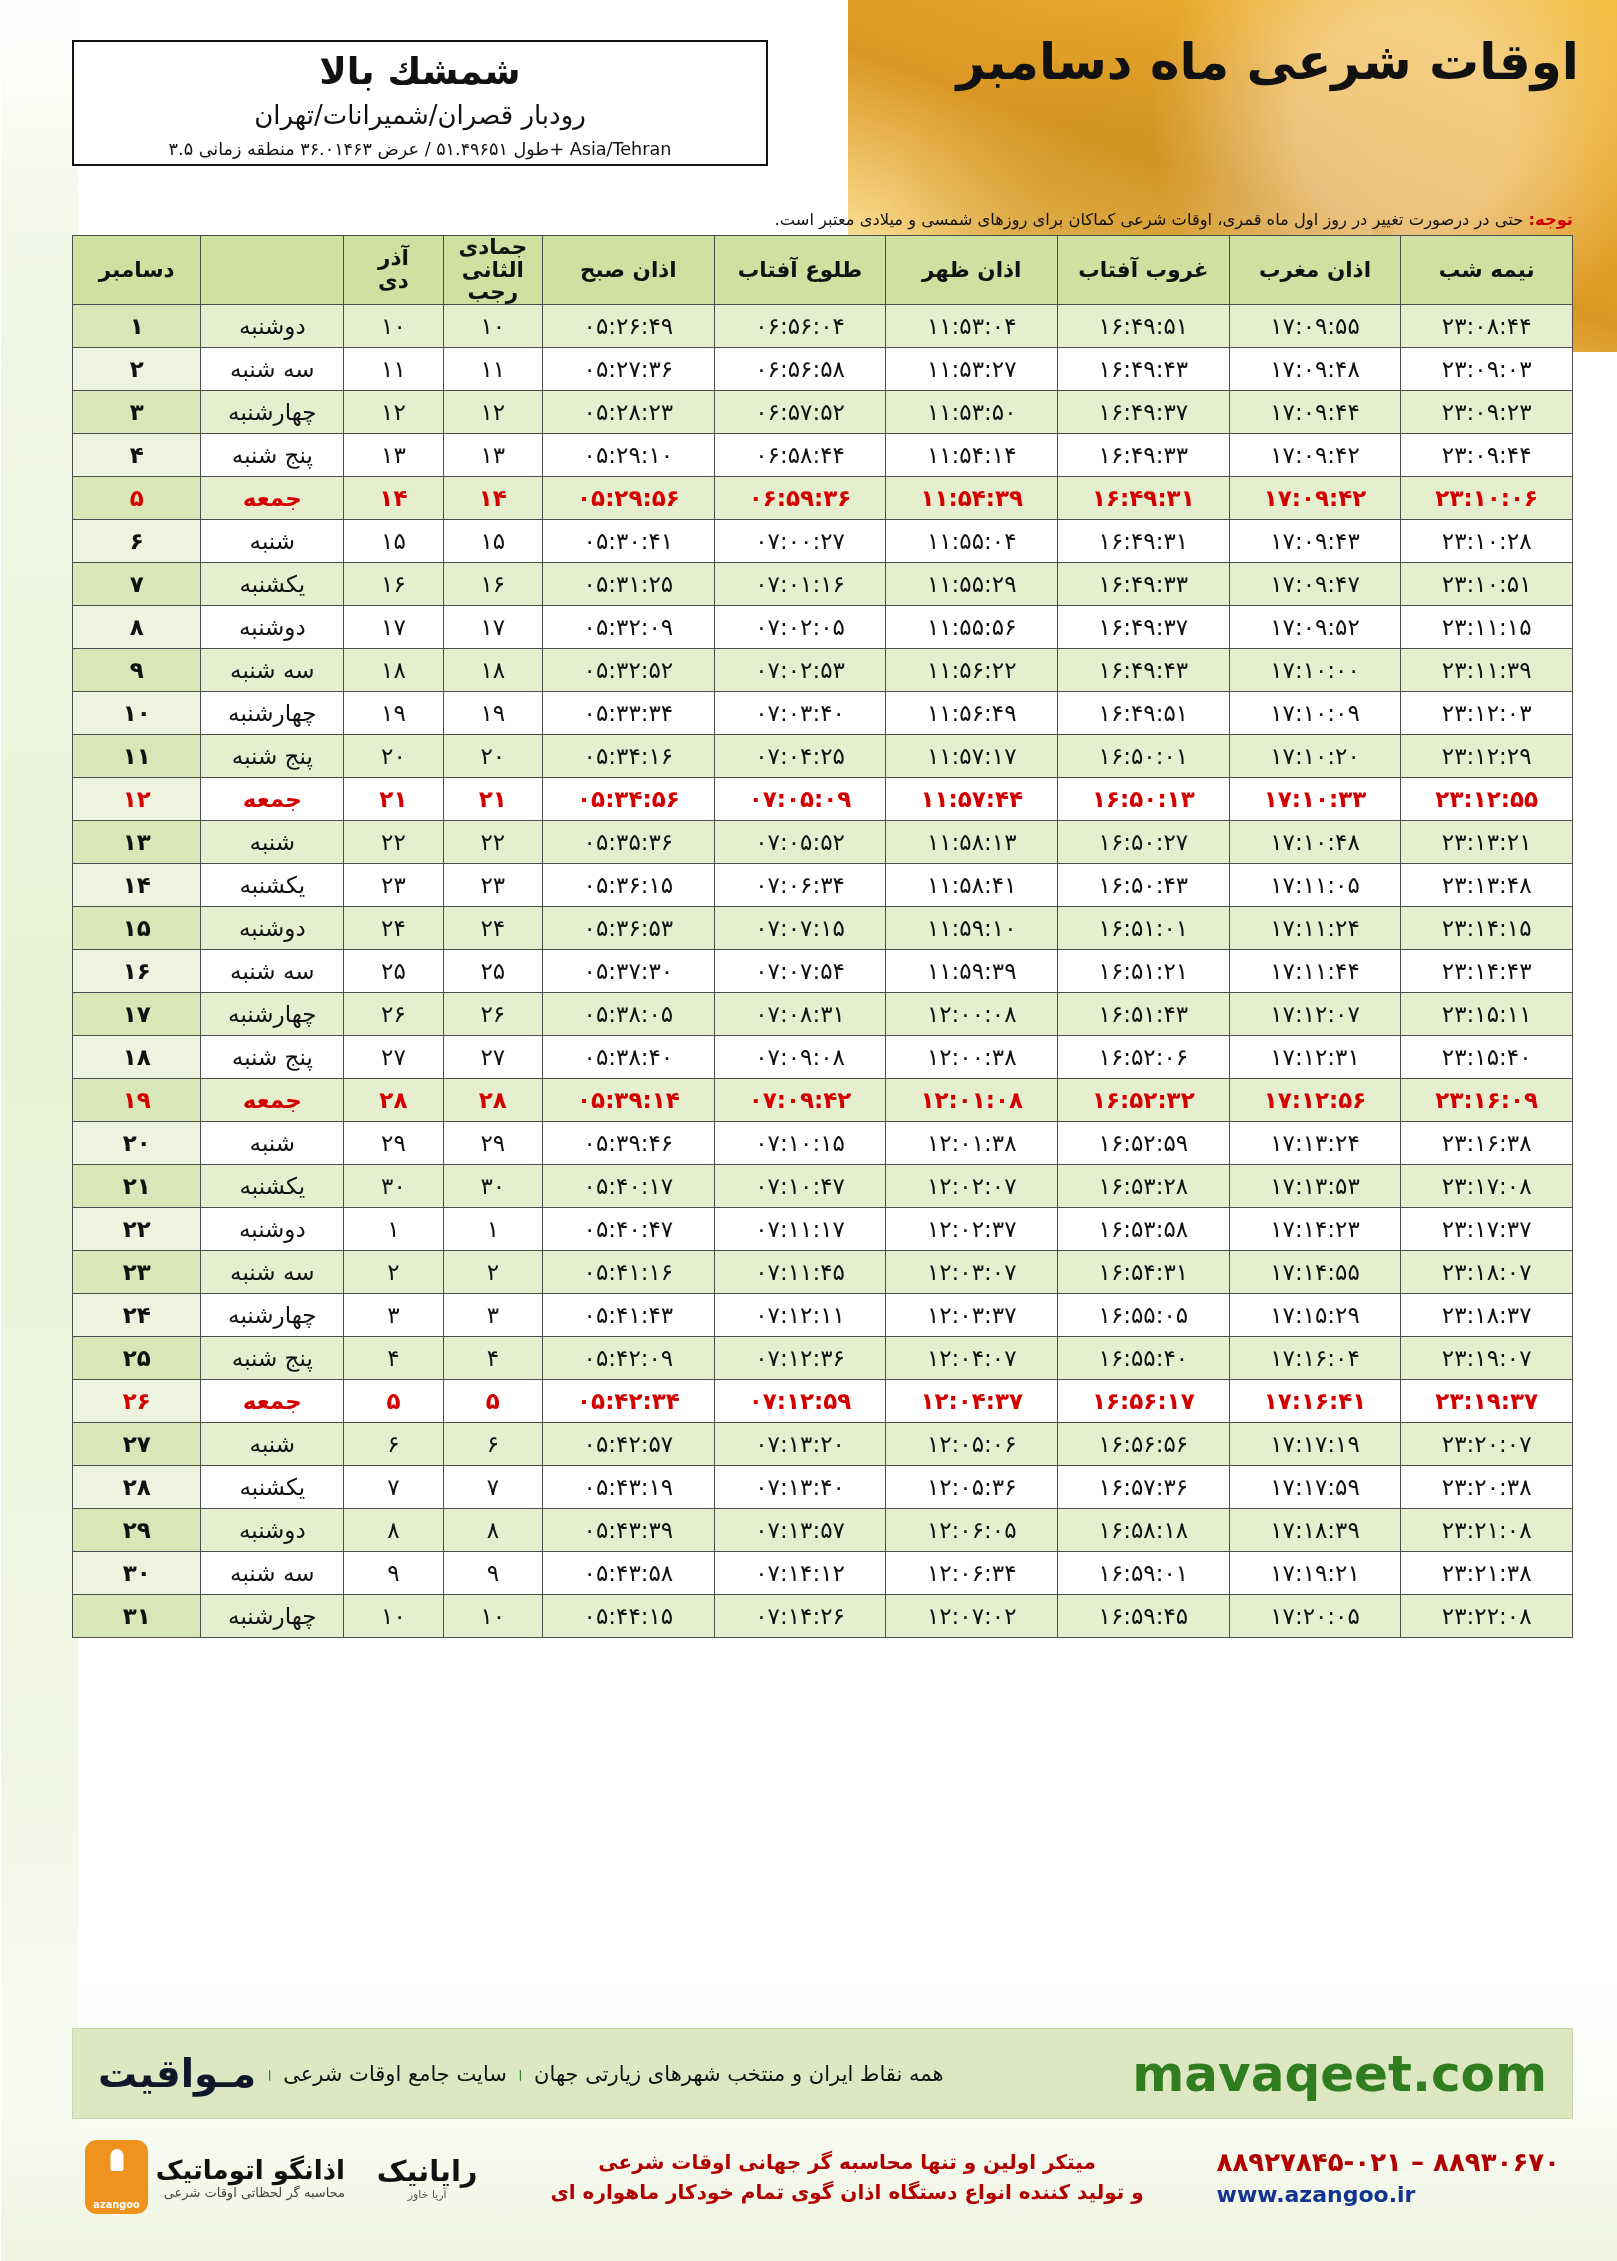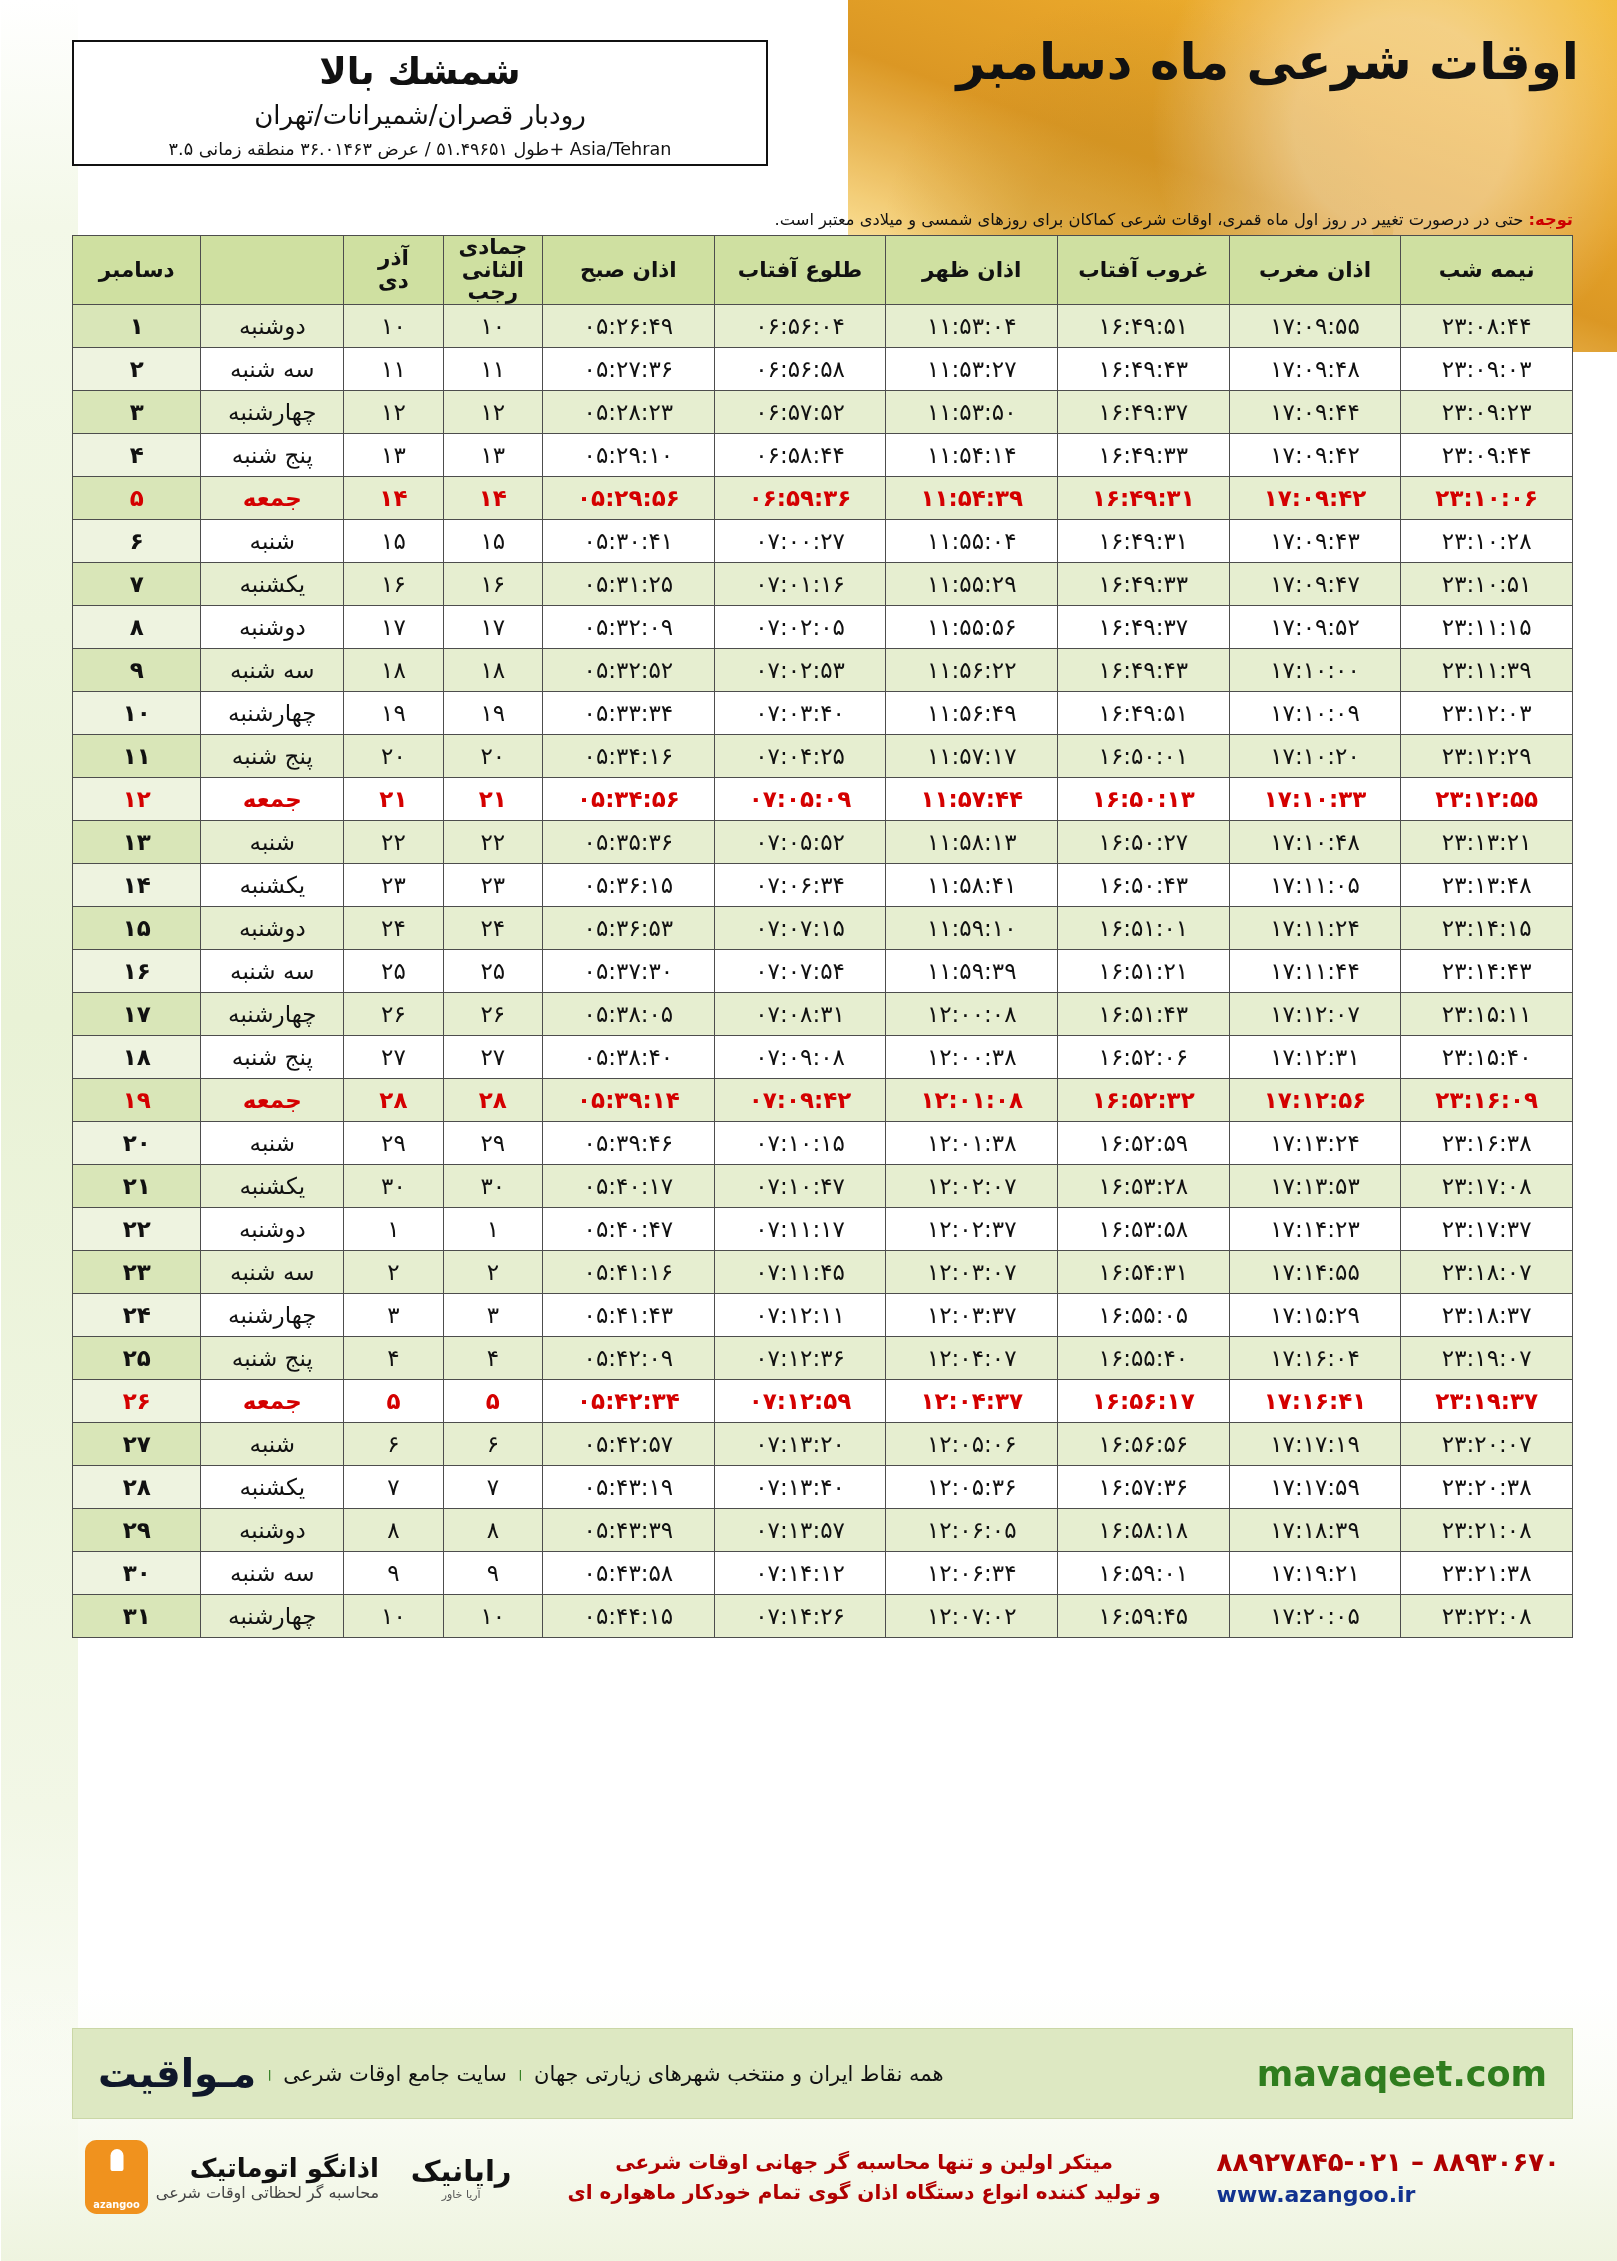--- a/index.html
+++ b/index.html
@@ -86,40 +86,40 @@
   
   .footer-band{
     position:absolute;left:72px;top:2028px;width:1501px;height:91px;background:#dde8c2;
     border:1.3px solid #cad7a6;display:flex;align-items:center;justify-content:space-between;
     padding:0 25px;box-sizing:border-box;
   }
   .fb-right{display:flex;align-items:center;gap:11.7px;direction:rtl;}
   .fb-brand{font-size:39px;font-weight:bold;color:#0f172a;}
   .fb-tag{font-size:21px;color:#111;}
   .fb-sep{color:#2f7d1e;font-weight:bold;}
-  .fb-site{font-size:35px;font-weight:bold;color:#2f7d1e;font-family:"DejaVu Sans",sans-serif;direction:ltr;}
+  .fb-site{font-size:50px;font-weight:bold;color:#2f7d1e;font-family:"DejaVu Sans",sans-serif;direction:ltr;}
   
   .footer-bottom{
     position:absolute;left:72px;top:2128px;width:1501px;height:98px;display:flex;
     align-items:center;justify-content:space-between;box-sizing:border-box;padding:0 13px;
   }
   .fbt-left{direction:ltr;text-align:left;}
   .fbt-phone{font-size:26px;font-weight:bold;color:#b00000;letter-spacing:0.7px;}
   .fbt-web{font-size:22px;color:#12338f;margin-top:5.2px;font-weight:bold;}
   .fbt-mid{text-align:center;direction:rtl;}
   .fbt-l1{font-size:20px;color:#b00000;font-weight:bold;}
   .fbt-l2{font-size:20px;color:#b00000;font-weight:bold;margin-top:5.2px;}
   .fbt-right{display:flex;align-items:center;gap:15.7px;}
   .logo-rayanik{display:flex;align-items:center;gap:6.5px;direction:rtl;}
   .logo-rayanik .rk{font-size:29px;font-weight:bold;color:#111;margin-left:16px;}
   .logo-rayanik .rk small{display:block;font-size:11px;color:#555;font-weight:normal;text-align:center;}
   .logo-azangoo{display:flex;align-items:center;gap:7.8px;direction:rtl;}
   .azn-txt{text-align:right;}
   .azn-main{font-size:26px;font-weight:bold;color:#111;}
-  .azn-sub{font-size:16px;color:#444;}
+  .azn-sub{font-size:13px;color:#444;}
   .azn-mark{
     width:63px;height:74px;border-radius:11.7px;background:#f0921e;position:relative;
     display:flex;align-items:flex-end;justify-content:center;
   }
   .azn-mark:before{
     content:"";position:absolute;top:9px;left:50%;transform:translateX(-50%);
     width:13px;height:22px;background:#fff;border-radius:6.5px 6.5px 2.6px 2.6px;
   }
   .azn-mark span{font-size:9.8px;color:#fff;padding-bottom:3.9px;font-weight:bold;}
 </style>

